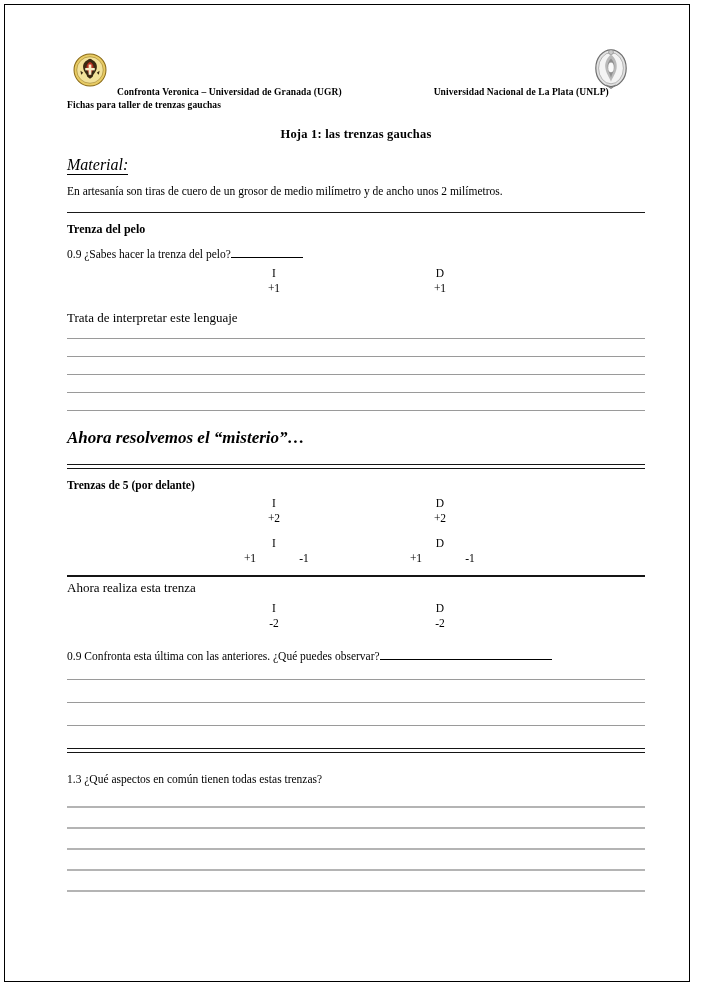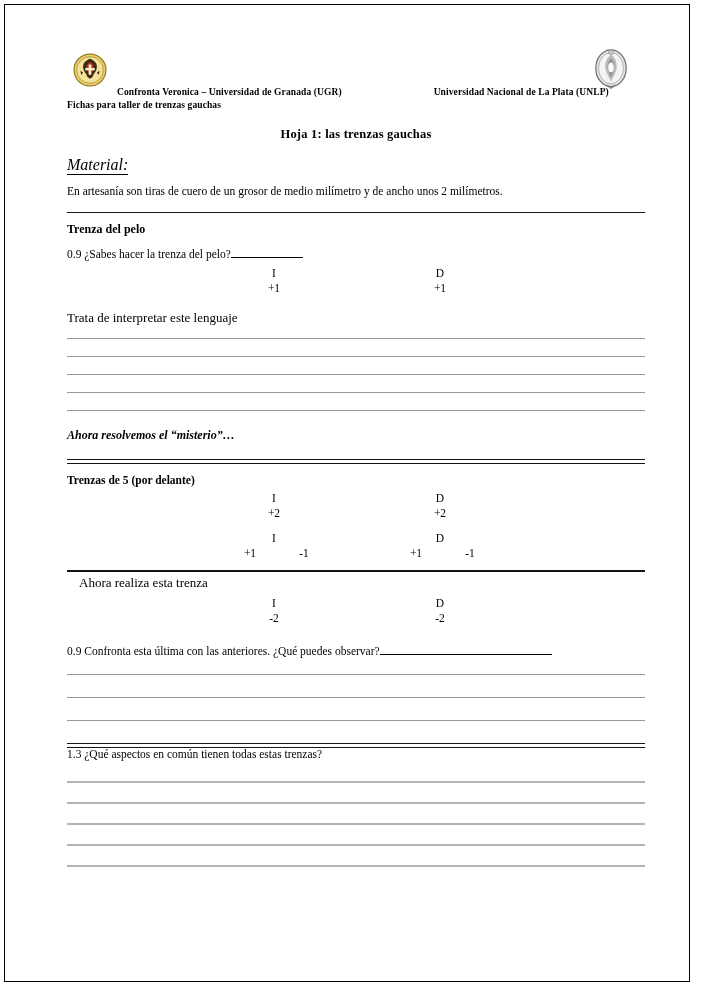--- a/index.html
+++ b/index.html
@@ -122,21 +122,21 @@
     border-bottom: 1px solid #000;
     vertical-align: baseline;
   }
   .q .blank-long {
     display: inline-block;
     width: 172px;
     border-bottom: 1px solid #000;
     vertical-align: baseline;
   }
   .italic-note {
-    font-size: 12px;
+    font-size: 17px;
     font-style: italic;
     font-weight: bold;
     margin-top: 7px;
   }
   .plain {
     font-size: 13px;
     margin-top: 9px;
   }
 
   
@@ -301,21 +301,21 @@
       <div class="row-bot">
         <span class="cell col-Ileft">+1</span>
         <span class="cell col-Iright">-1</span>
         <span class="cell col-Dleft">+1</span>
         <span class="cell col-Dright">-1</span>
       </div>
     </div>
 
     <div class="thick-rule tight"></div>
 
-    <div class="plain" style="margin-top:3px;margin-left:12px;">Ahora realiza esta trenza</div>
+    <div class="plain" style="margin-top:3px;">Ahora realiza esta trenza</div>
 
     <div class="notation">
       <div class="row-top">
         <span class="cell col-I">I</span>
         <span class="cell col-D">D</span>
       </div>
       <div class="row-bot">
         <span class="cell col-I">-2</span>
         <span class="cell col-D">-2</span>
       </div>
@@ -324,21 +324,21 @@
     <div class="q" style="margin-top:14px;"><span>0.9 Confronta esta última con las anteriores. ¿Qué puedes observar?</span><span class="blank-long"></span></div>
 
     <div class="lines thin2" style="margin-top:15px;">
       <div class="ln"></div>
       <div class="ln"></div>
       <div class="ln"></div>
     </div>
 
     <div class="double-rule" style="margin-top:0px;"></div>
 
-    <div class="q" style="margin-top:0;">1.3 ¿Qué aspectos en común tienen todas estas trenzas?</div>
+    <div class="q" style="margin-top:20px;">1.3 ¿Qué aspectos en común tienen todas estas trenzas?</div>
 
     <div class="lines gray" style="margin-top:20px;">
       <div class="ln"></div>
       <div class="ln"></div>
       <div class="ln"></div>
       <div class="ln"></div>
       <div class="ln"></div>
     </div>
 
   </div>

